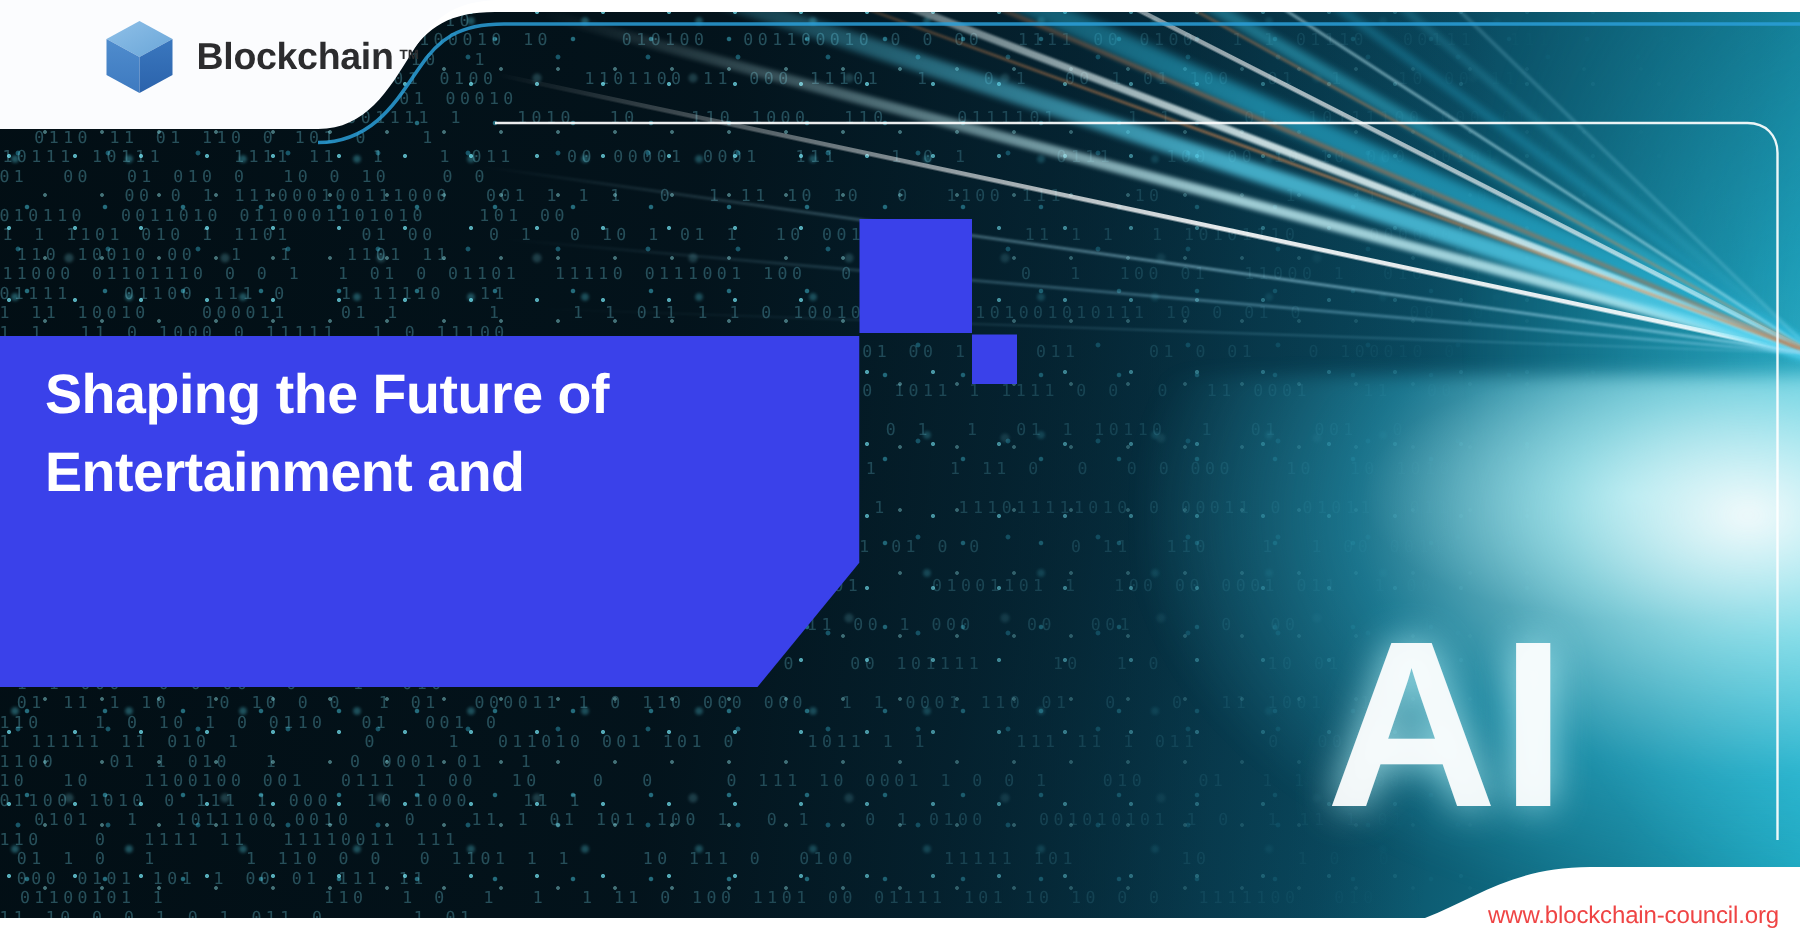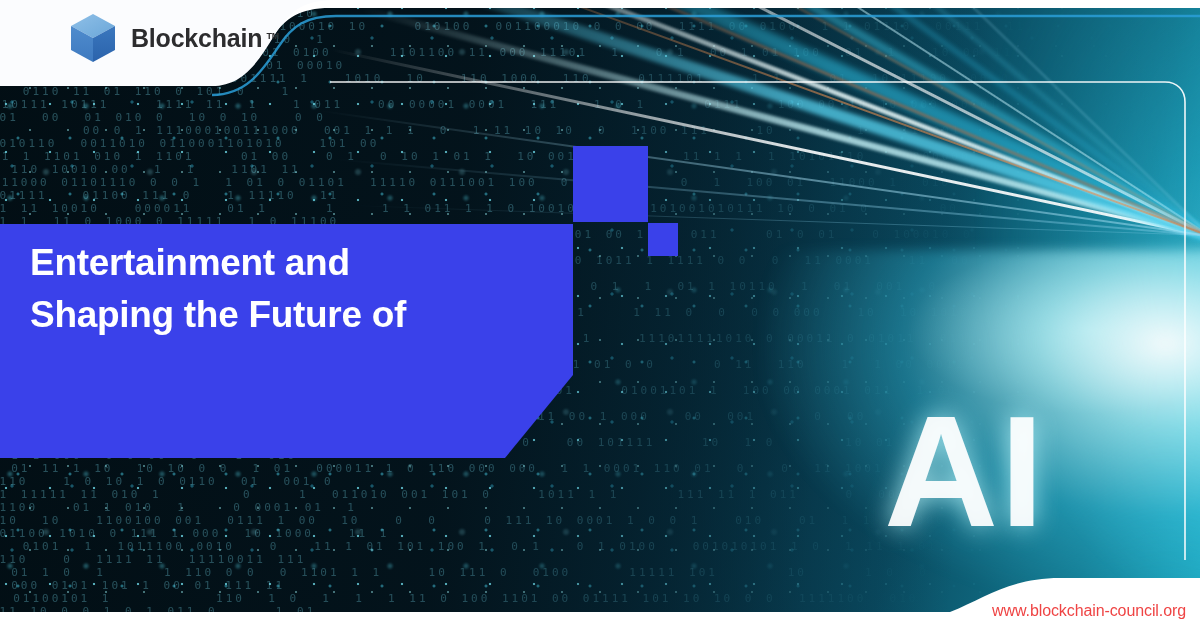--- a/index.html
+++ b/index.html
@@ -94,21 +94,21 @@
   .rightfan {
     position: absolute; left: 830px; top: 0; width: 370px; height: 628px;
     background: linear-gradient(160deg, rgba(10,70,95,.3) 0%, rgba(40,180,210,.55) 40%, rgba(120,235,250,.6) 70%, rgba(60,200,225,.5) 100%);
     -webkit-mask-image: radial-gradient(ellipse 300px 420px at 120% 35%, rgba(0,0,0,1) 0%, rgba(0,0,0,.6) 50%, rgba(0,0,0,0) 100%);
             mask-image: radial-gradient(ellipse 300px 420px at 120% 35%, rgba(0,0,0,1) 0%, rgba(0,0,0,.6) 50%, rgba(0,0,0,0) 100%);
   }
 
   
   .ai-mark {
     position: absolute;
-    left: 884px; top: 392px;
+    left: 884px; top: 404px;
     font-family: "Liberation Sans", sans-serif;
     font-size: 158px;
     font-weight: 700;
     letter-spacing: 2px;
     color: rgba(255,255,255,.93);
     text-shadow: 0 0 26px rgba(190,250,255,.8);
     line-height: 1;
   }
 
   
@@ -325,22 +325,22 @@
 
   <svg class="frame-line" viewBox="0 0 1200 628" preserveAspectRatio="none">
     <path d="M330,82 H1165 C1177,82 1185,90 1185,102 V560" fill="none" stroke="#ffffff" stroke-width="1.6" opacity=".92"></path>
   </svg>
 
   <div class="sq-lg"></div>
   <div class="sq-sm"></div>
 
   <div class="title-panel"></div>
   <div class="title-text">
+    <div>Shaping the Future of</div>
     <div>Entertainment and</div>
-    <div>Shaping the Future of</div>
   </div>
 
   <svg class="bottom-white" viewBox="0 0 1200 628" preserveAspectRatio="none">
     <path d="M0,612 H1200 V628 H0 Z" fill="#ffffff"></path>
     <path d="M1200,578 H1060 C1010,578 985,598 950,612 C938,617 928,620 916,622 L916,628 H1200 Z" fill="#ffffff"></path>
   </svg>
   <div class="url-text">www.blockchain-council.org</div>
 
 </div>
 

